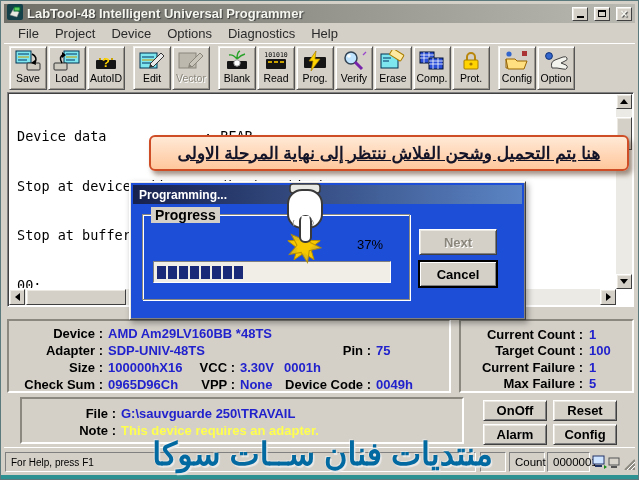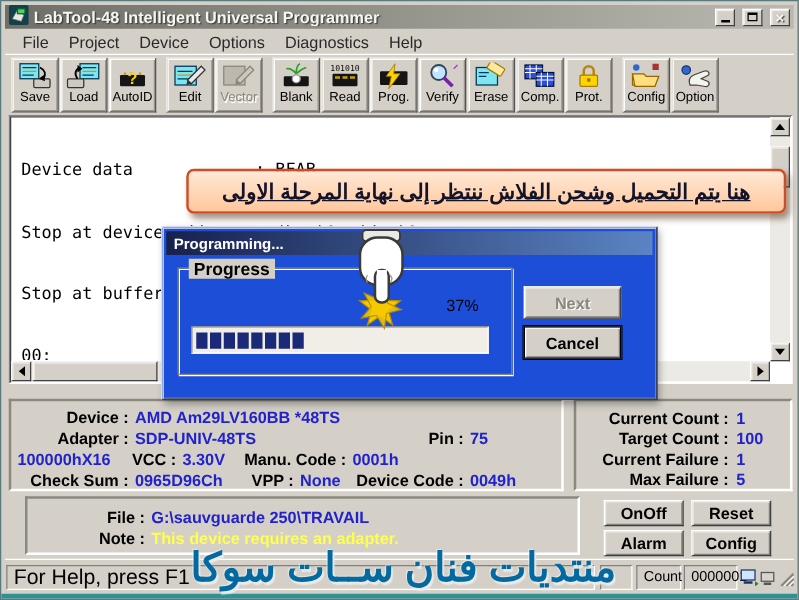--- a/index.html
+++ b/index.html
@@ -97,21 +97,21 @@
   .note-v{color:#ffff4d;padding-left:5px;}
 
   .ctrlzone{position:absolute;left:458px;top:396px;width:175px;height:47px;text-align:right;}
   .cbtn{position:absolute;width:64px;height:21px;background:#d4d0c8;border:1px solid;
     border-color:#fff #404040 #404040 #fff;box-shadow:inset 1px 1px 0 #ece9e2,inset -1px -1px 0 #808080;
     font-size:13px;font-weight:bold;color:#000;display:flex;align-items:center;justify-content:center;}
 
   
   .statusbar{position:absolute;left:3px;right:3px;bottom:4px;height:28px;border-top:1px solid #fff;}
   .spanel{position:absolute;top:4px;height:20px;border:1px solid;border-color:#808080 #fff #fff #808080;
-    font-size:17px;color:#000;display:flex;align-items:center;padding:0 5px;white-space:nowrap;}
+    font-size:10px;color:#000;display:flex;align-items:center;padding:0 5px;white-space:nowrap;}
   .sicons{position:absolute;left:588px;top:7px;display:flex;gap:1px;}
   .grip{position:absolute;right:0;bottom:1px;}
 
   .watermark{position:absolute;left:152px;top:434px;width:340px;z-index:20;direction:rtl;text-align:left;
     font-size:32px;font-weight:bold;color:#0369a1;white-space:nowrap;
     text-shadow:1.5px 2px 1px rgba(235,235,235,.95),-1px -1px 0 rgba(255,255,255,.4);pointer-events:none;}
 </style>
 </head>
 <body>
 
@@ -383,24 +383,24 @@
       <span class="lb w94">Device :</span>
       <span class="v">AMD Am29LV160BB *48TS</span>
     </div>
     <div class="irow">
       <span class="lb w94">Adapter :</span>
       <span class="v w200">SDP-UNIV-48TS</span>
       <span class="lb w68">Pin :</span>
       <span class="v">75</span>
     </div>
     <div class="irow">
+      <span class="lb w94">Size :</span>
       <span class="v w92">100000hX16</span>
       <span class="lb w40">VCC :</span>
       <span class="v w44">3.30V</span>
-      <span class="lb wm92">Manu. Code :</span>
       <span class="v">0001h</span>
     </div>
     <div class="irow">
       <span class="lb w94">Check Sum :</span>
       <span class="v w92">0965D96Ch</span>
       <span class="lb w40">VPP :</span>
       <span class="v w44">None</span>
       <span class="lb wm92">Device Code :</span>
       <span class="v">0049h</span>
     </div>

